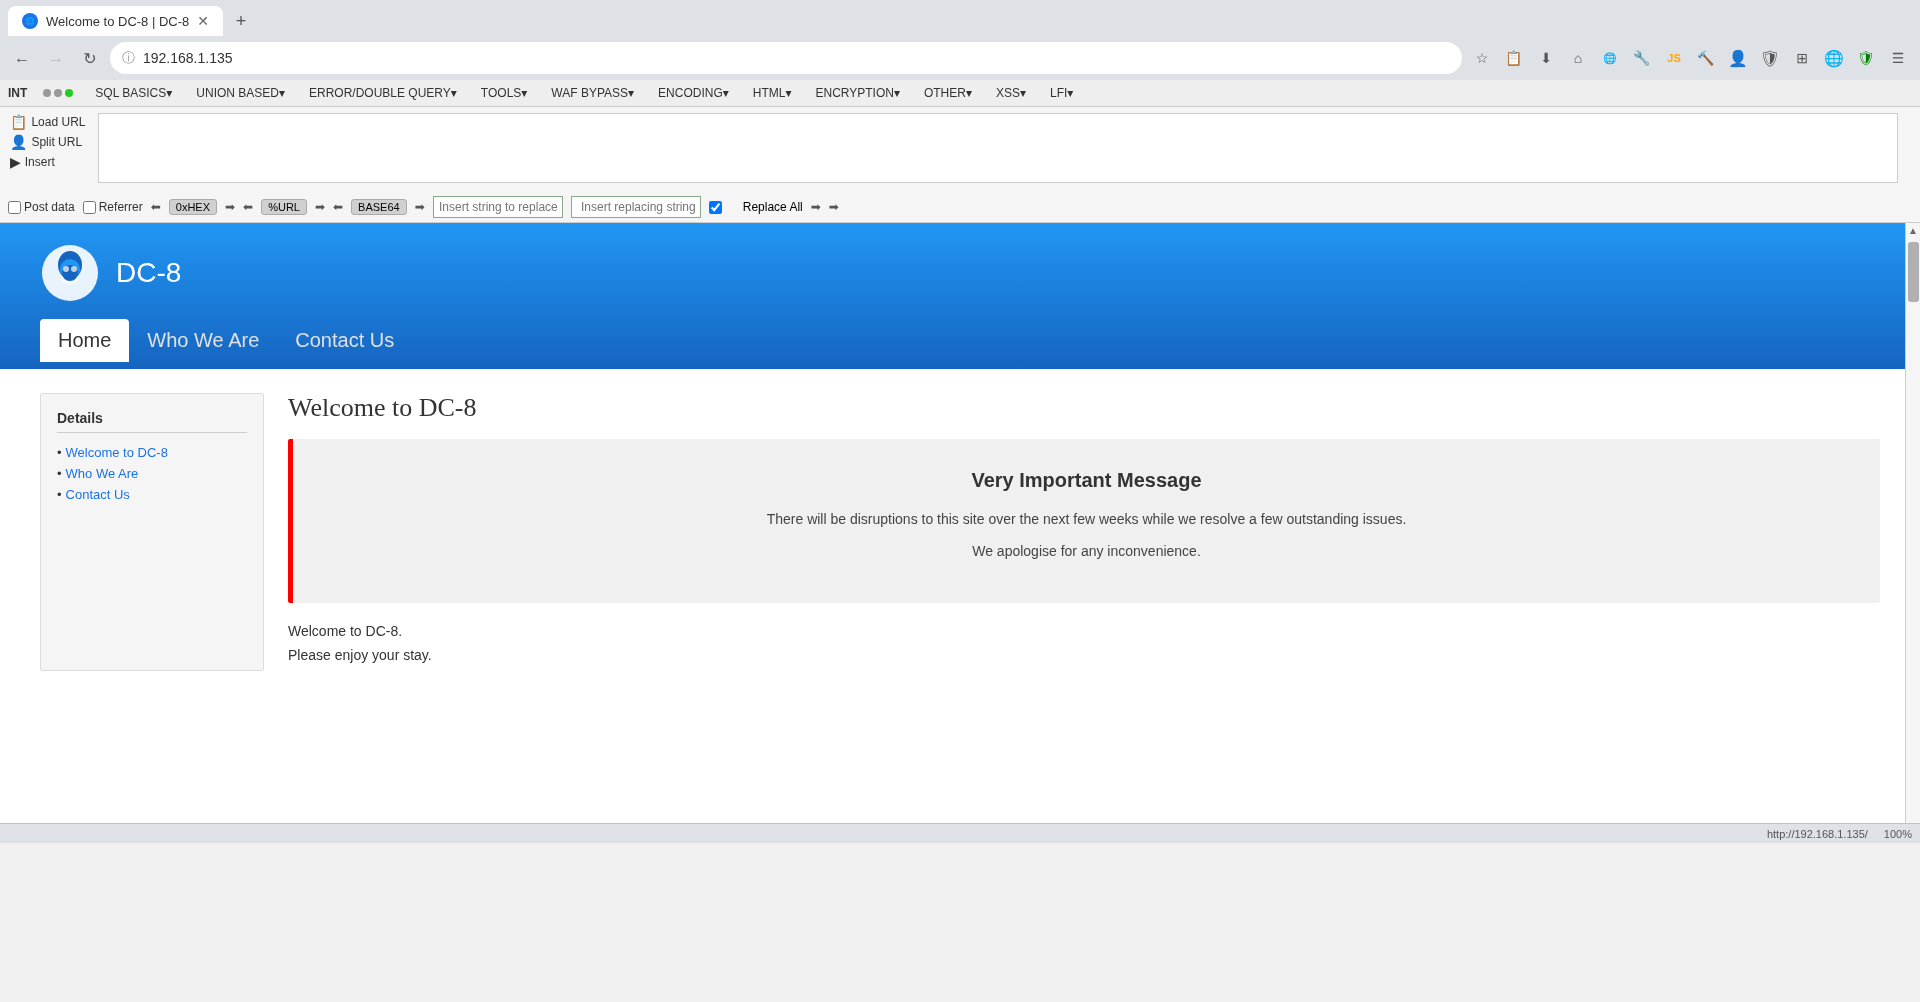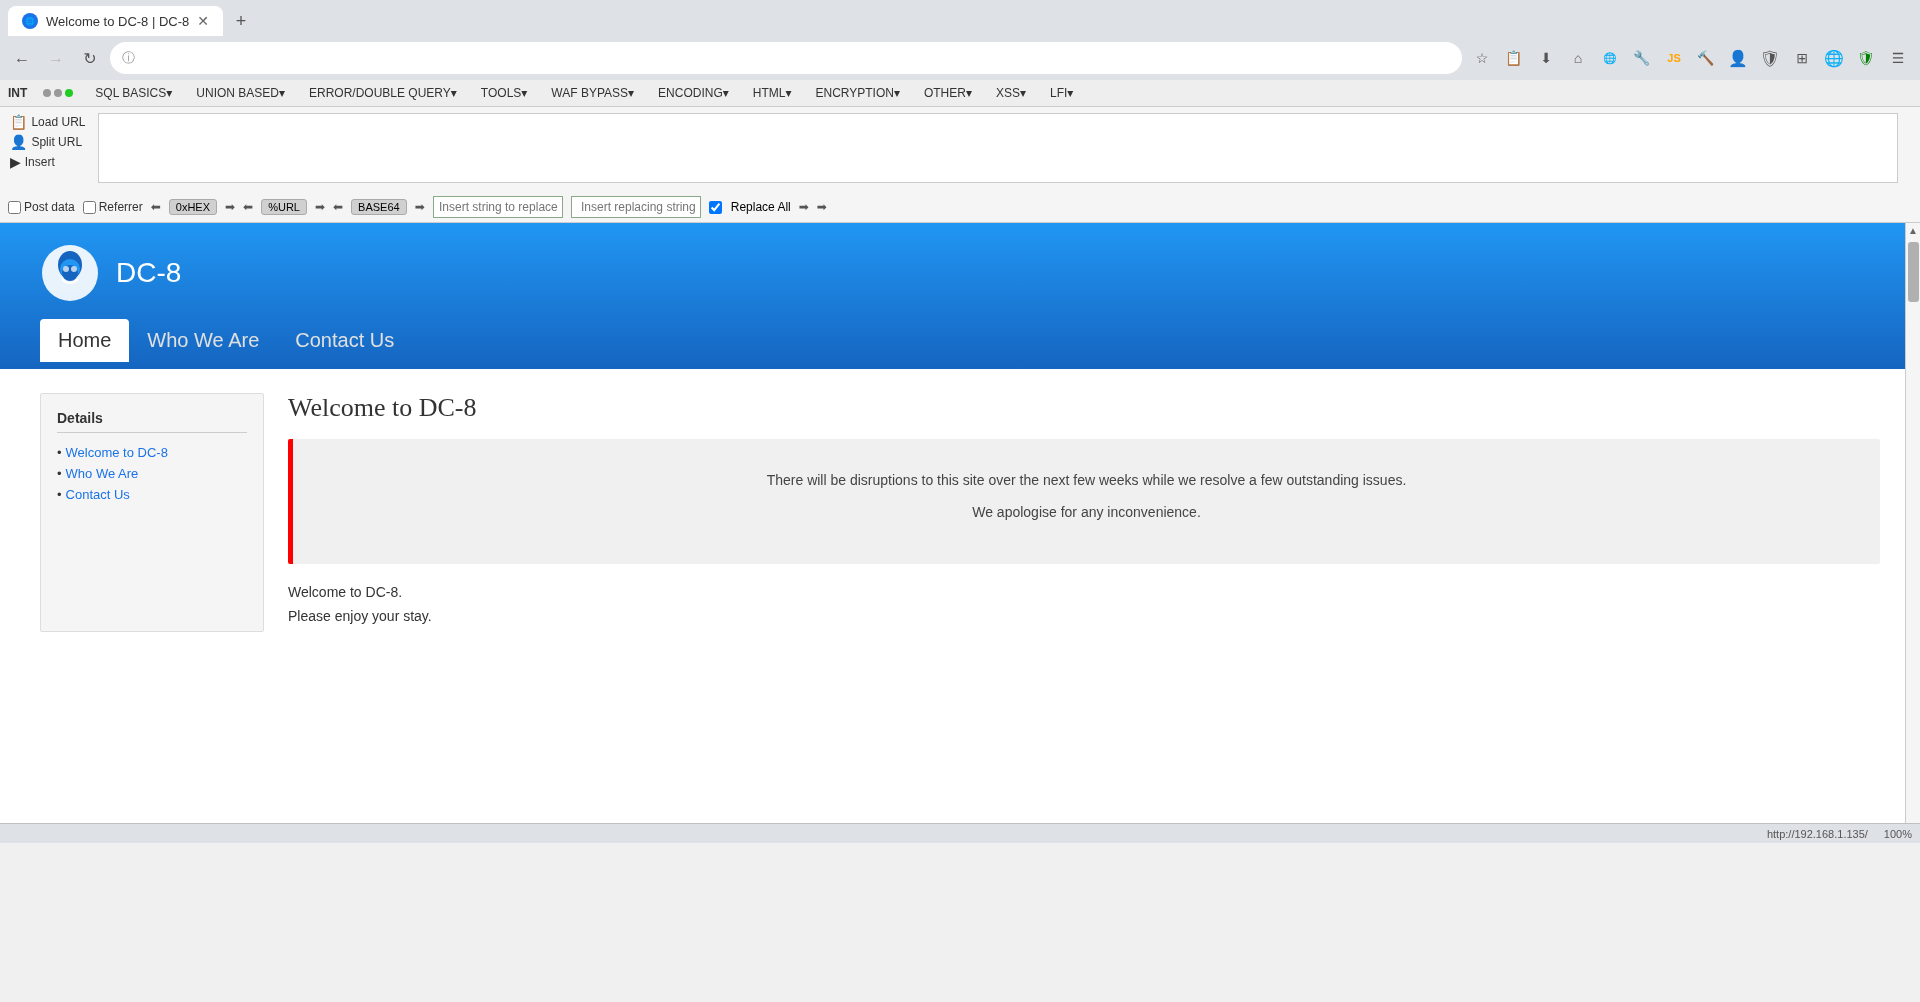--- a/index.html
+++ b/index.html
@@ -35,21 +35,21 @@
     .hackbar-left-btn { font-size: 12px; color: #333; cursor: pointer; display: flex; align-items: center; gap: 4px; padding: 1px 2px; }
 
     .hackbar-textarea-wrap { flex: 1; padding: 4px 0; }
     .hackbar-textarea { width: 100%; height: 70px; border: 1px solid #ccc; resize: none; font-size: 13px; padding: 4px; outline: none; }
 
     .hackbar-options { display: flex; align-items: center; padding: 4px 8px; gap: 8px; flex-wrap: wrap; }
     .hb-checkbox-label { display: flex; align-items: center; gap: 3px; font-size: 12px; color: #333; cursor: pointer; }
     .hb-encode-btn { background: #d0d0d0; border: 1px solid #aaa; border-radius: 3px; padding: 1px 6px; cursor: pointer; font-size: 11px; }
     .hb-encode-arrow { font-size: 12px; color: #555; }
     .hb-input { border: 1px solid #7ab; height: 22px; font-size: 12px; padding: 0 4px; width: 130px; text-align: right; }
-    .hb-replace-all-label { display: flex; align-items: center; gap: 9px; font-size: 12px; }
+    .hb-replace-all-label { display: flex; align-items: center; gap: 21px; font-size: 12px; }
 
     
     .site-wrapper { background: white; min-height: 600px; position: relative; }
     .site-header { background: linear-gradient(180deg, #2196f3 0%, #1565c0 100%); padding: 20px 40px 7px; }
     .site-logo-area { display: flex; align-items: center; gap: 16px; padding-bottom: 16px; }
     .drupal-logo { width: 60px; height: 60px; }
     .site-title { color: white; font-size: 28px; font-weight: normal; }
     .site-nav { display: flex; gap: 0; }
     .nav-item { padding: 10px 18px; font-size: 20px; cursor: pointer; border-radius: 4px 4px 0 0; color: #e0e0e0; text-decoration: none; }
     .nav-item.active { background: white; color: #333; border-radius: 4px 4px 0 0; }
@@ -89,20 +89,21 @@
     </div>
     <button class="new-tab-btn">+</button>
   </div>
 
   <div class="address-bar-row">
     <button class="nav-btn">←</button>
     <button class="nav-btn" style="color:#bbb">→</button>
     <button class="nav-btn">↻</button>
     <div class="address-bar">
       <span style="font-size:13px;color:#999">ⓘ</span>
+      <input class="address-input" value="192.168.1.135" type="text" style="">
     </div>
     <div class="toolbar-right">
       <button class="toolbar-btn">☆</button>
       <button class="toolbar-btn">📋</button>
       <button class="toolbar-btn">⬇</button>
       <button class="toolbar-btn">⌂</button>
       <button class="toolbar-btn" style="font-size:11px;color:#1a73e8">🌐</button>
       <button class="toolbar-btn">🔧</button>
       <button class="toolbar-btn" style="font-size:11px;font-weight:bold;color:orange">JS</button>
       <button class="toolbar-btn">🔨</button>
@@ -218,20 +219,21 @@
         <div class="sidebar-title">Details</div>
         <a class="sidebar-link">Welcome to DC-8</a>
         <a class="sidebar-link">Who We Are</a>
         <a class="sidebar-link">Contact Us</a>
       </div>
 
       <div class="main-content">
         <h1 class="page-title">Welcome to DC-8</h1>
 
         <div class="notice-box">
+          <div class="notice-title">Very Important Message</div>
           <p class="notice-text">There will be disruptions to this site over the next few weeks while we resolve a few outstanding issues.</p>
           <p class="notice-text">We apologise for any inconvenience.</p>
         </div>
 
         <p class="site-footer-text">Welcome to DC-8.</p>
         <p class="site-footer-text">Please enjoy your stay.</p>
       </div>
     </div>
   </div>
 

